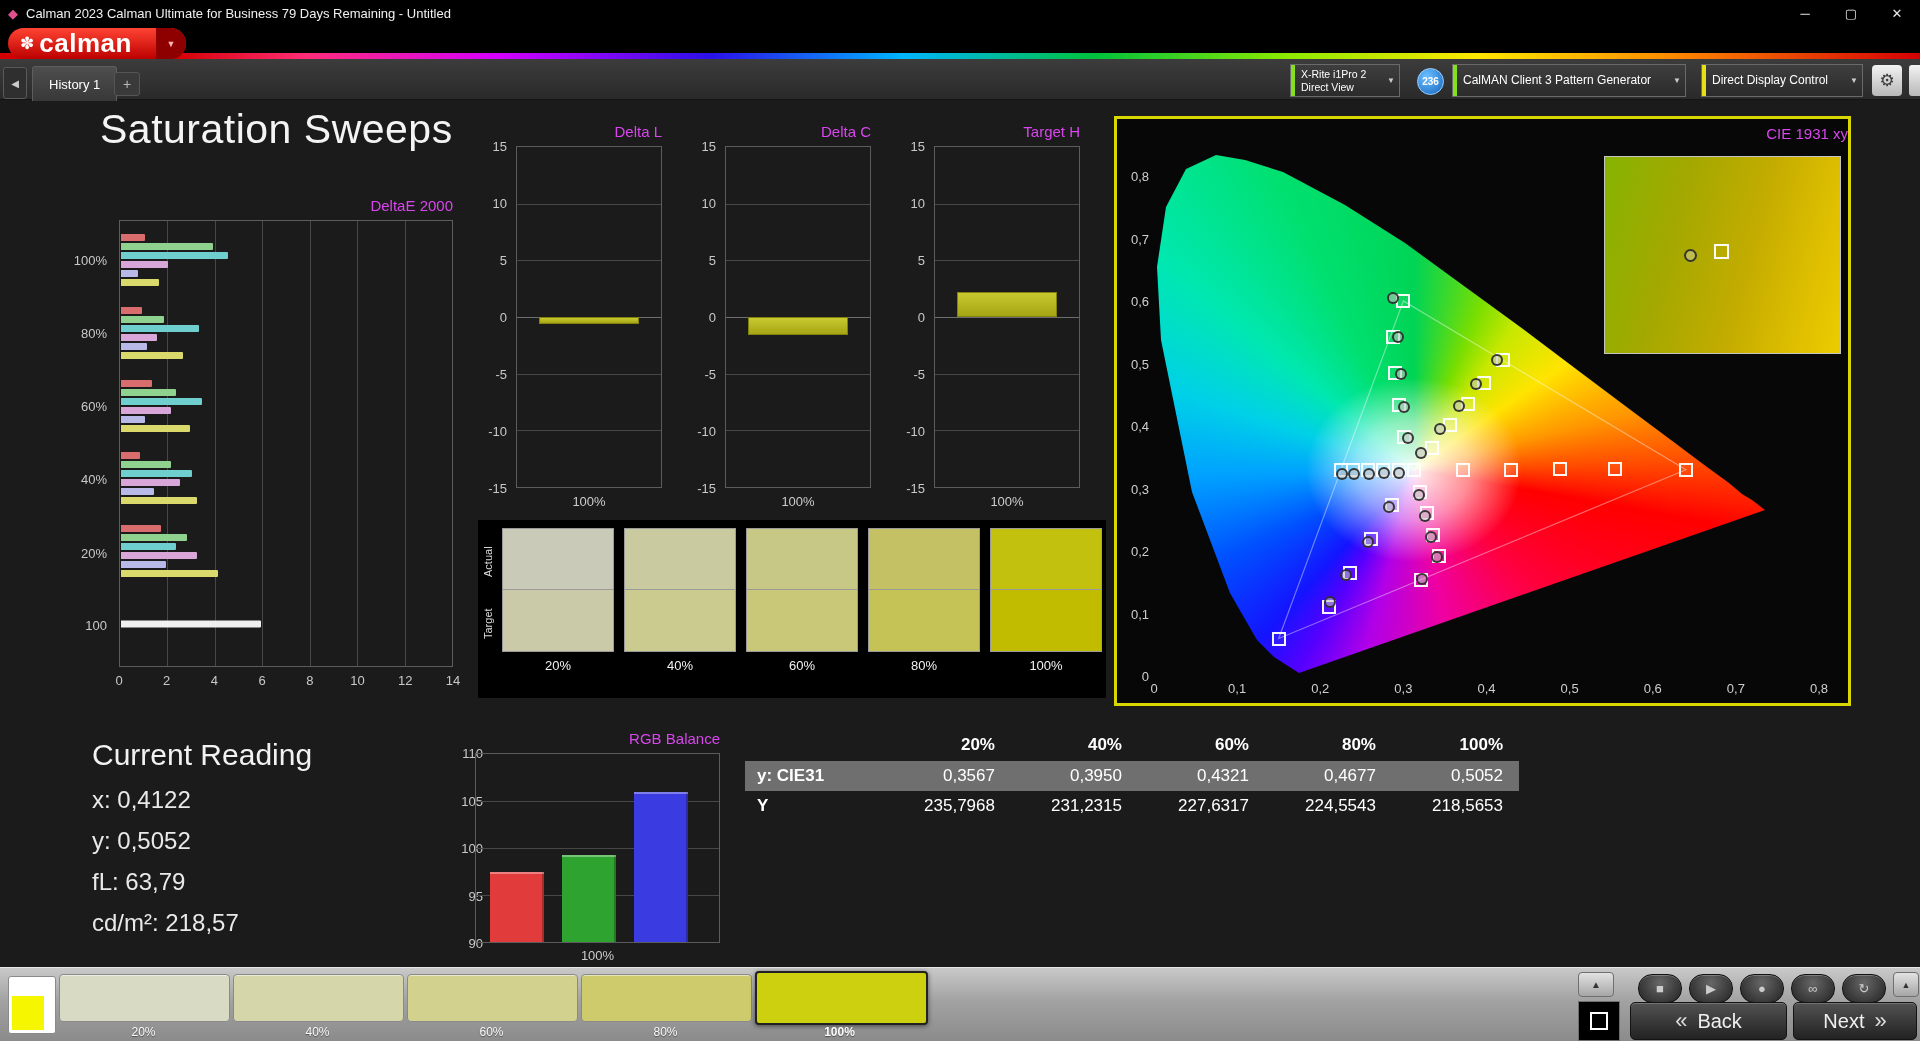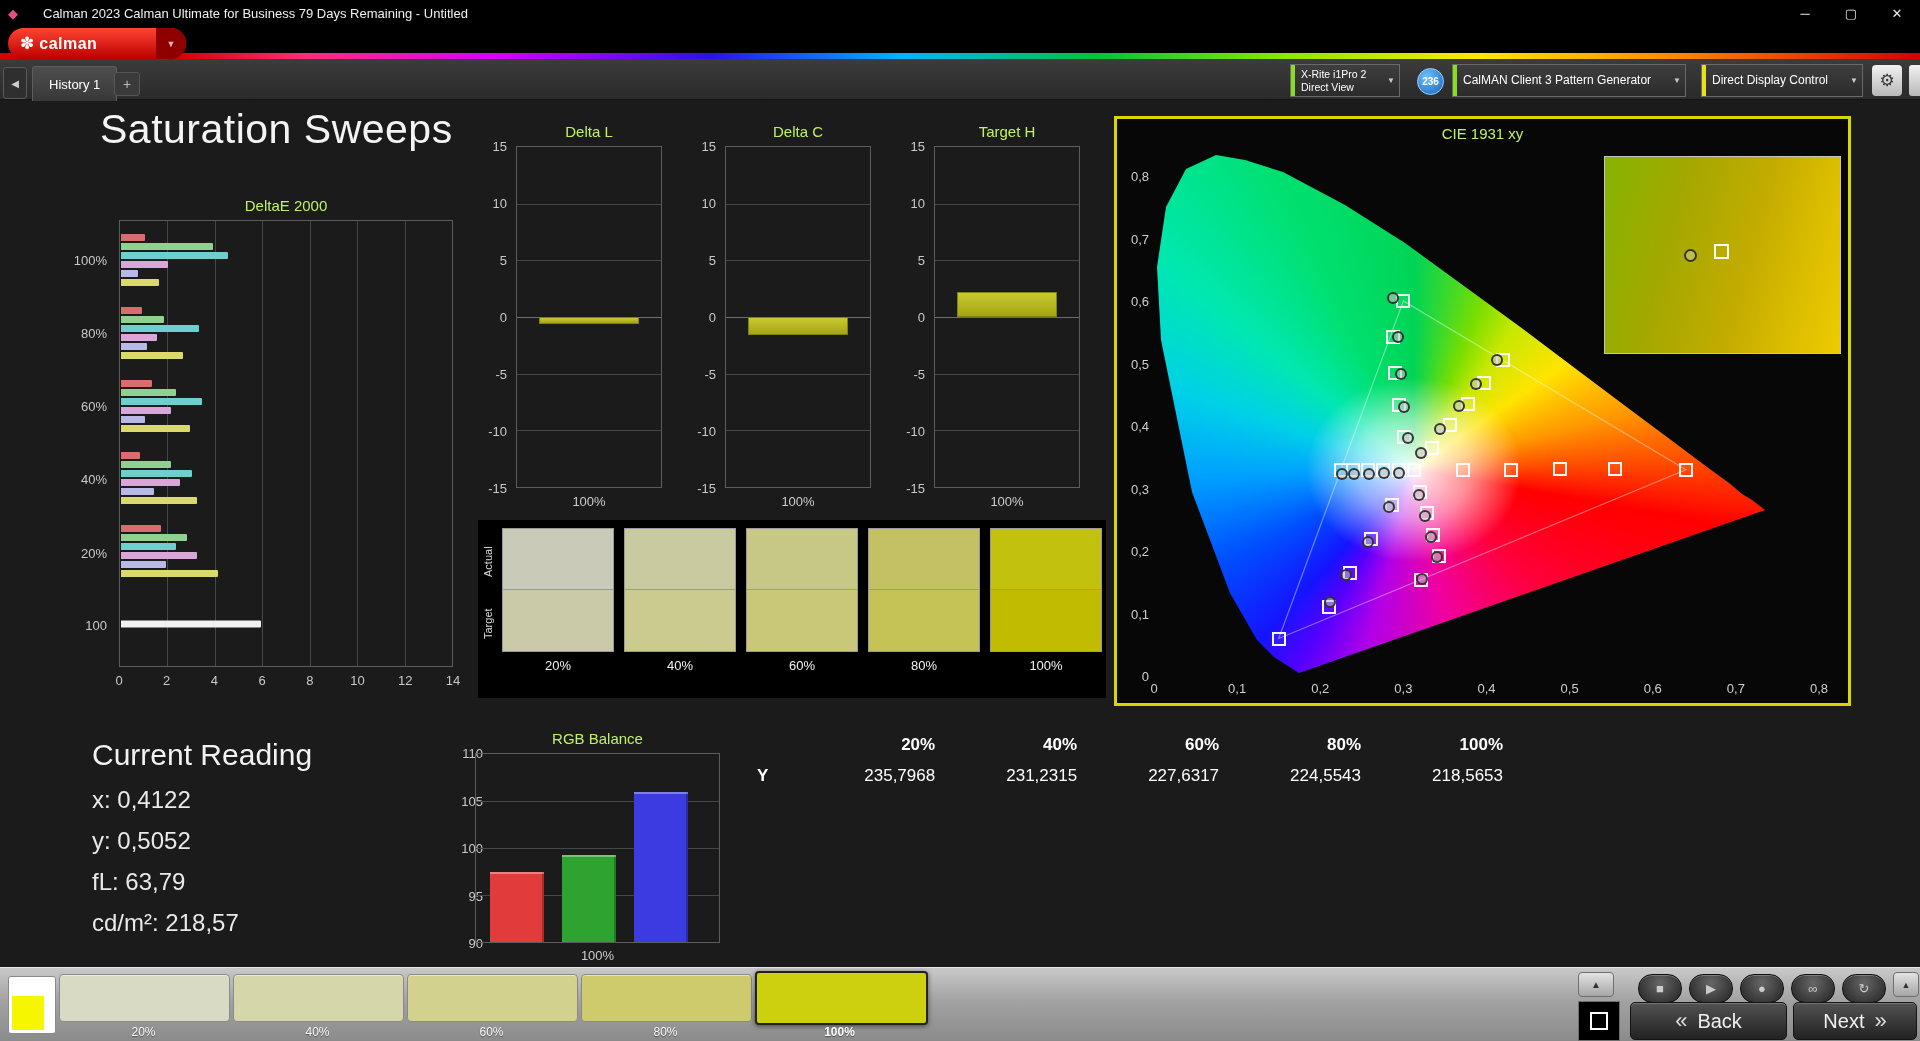--- a/index.html
+++ b/index.html
@@ -3,30 +3,30 @@
 <meta charset="utf-8">
 <style>
   html,body{margin:0;padding:0;background:#1b1b1b;}
   body{width:1920px;height:1041px;position:relative;overflow:hidden;
        font-family:"Liberation Sans",sans-serif;color:#ddd;}
   .abs{position:absolute;}
 
   
   #titlebar{left:0;top:0;width:1920px;height:27px;background:#000;display:flex;align-items:center;padding-left:8px;box-sizing:border-box;}
   #tb-icon{color:#e0508c;font-size:13px;margin-right:8px;}
-  #tb-title{font-size:13px;color:#f0f0f0;margin-left:17px;}
+  #tb-title{font-size:13px;color:#f0f0f0;}
   #tb-btns{margin-left:auto;display:flex;height:27px;}
   .tb-btn{width:46px;height:27px;display:flex;align-items:center;justify-content:center;color:#e8e8e8;font-size:13px;}
 
   
   #logobar{left:0;top:27px;width:1920px;height:26px;background:#000;}
   #rainbow{left:0;top:53px;width:1920px;height:6px;background:linear-gradient(90deg,#d40000 0%,#d40000 9%,#ff2d78 16%,#d400ff 26%,#2a10e8 37%,#00b4ff 47%,#00c23c 57%,#8ce800 67%,#ffe800 77%,#ff8a00 87%,#d40000 100%);}
   #logo-pill{left:8px;top:28px;width:178px;height:31px;border-radius:16px;background:linear-gradient(#ff4433,#bb0000);display:flex;align-items:center;padding-left:12px;box-sizing:border-box;z-index:5;}
   #logo-flower{color:#fff;font-size:17px;margin-right:5px;}
-  #logo-text{color:#fff;font-weight:bold;font-size:16px;letter-spacing:0.5px;}
+  #logo-text{color:#fff;font-weight:bold;font-size:26px;letter-spacing:0.5px;}
   #logo-caret{margin-left:auto;width:30px;height:31px;background:#8e0000;border-radius:0 16px 16px 0;display:flex;align-items:center;justify-content:center;color:#ffb0b0;font-size:9px;}
 
   
   #tabstrip{left:0;top:59px;width:1920px;height:41px;background:linear-gradient(#3c3c3c,#2a2a2a);border-bottom:1px solid #141414;box-sizing:border-box;}
   #tab-collapse{left:3px;top:67px;width:22px;height:30px;background:#2f2f2f;border:1px solid #5a5a5a;border-radius:3px;display:flex;align-items:center;justify-content:center;color:#ccc;font-size:10px;}
   #tab-history{left:32px;top:66px;height:34px;padding:0 16px;background:linear-gradient(#4e4e4e,#383838);border:1px solid #5e5e5e;border-bottom:none;border-radius:3px 3px 0 0;display:flex;align-items:center;color:#fff;font-size:13px;}
   #tab-add{left:114px;top:72px;width:24px;height:22px;background:#3a3a3a;border:1px solid #555;border-radius:3px;display:flex;align-items:center;justify-content:center;color:#bbb;font-size:14px;}
 
   .dd{position:absolute;top:64px;height:33px;background:linear-gradient(#3e3e3e,#2b2b2b);border:1px solid #6a6a6a;display:flex;align-items:center;box-sizing:border-box;}
   .dd-accent{width:4px;height:100%;}
@@ -37,21 +37,21 @@
   #badge{left:1417px;top:68px;width:25px;height:25px;border-radius:50%;background:radial-gradient(circle at 35% 30%,#6cc0ff,#1565c0);border:1px solid #9ad1ff;color:#fff;font-size:10px;font-weight:bold;display:flex;align-items:center;justify-content:center;}
   #dd-pgen{left:1452px;width:234px;}
   #dd-dctl{left:1701px;width:162px;}
   #gear-btn{left:1872px;top:65px;width:30px;height:31px;border-radius:4px;background:linear-gradient(#f2f2f2,#b8b8b8);color:#3a3a3a;font-size:17px;display:flex;align-items:center;justify-content:center;}
   #edge-btn{left:1909px;top:65px;width:11px;height:31px;background:linear-gradient(#f2f2f2,#b8b8b8);border-radius:3px 0 0 3px;}
 
   
   #heading{left:100px;top:106px;font-size:41px;font-weight:300;color:#f4f4f4;letter-spacing:0.5px;}
 
   
-  .chart-title{position:absolute;text-align:center;font-size:15px;color:#bef264;}
+  .chart-title{position:absolute;text-align:right;font-size:15px;color:#d946ef;}
   .plot{position:absolute;border:1px solid #5c5c5c;box-sizing:border-box;}
   .vline{position:absolute;top:0;bottom:0;width:1px;background:#474747;}
   .hline{position:absolute;left:0;right:0;height:1px;background:#474747;}
   .hline.zero{background:#6e6e6e;}
   .ylab{position:absolute;right:5px;transform:translateY(-50%);font-size:13px;color:#c9c9c9;width:100%;text-align:right;box-sizing:border-box;}
   .xlab{position:absolute;top:2px;transform:translateX(-50%);font-size:13px;color:#c9c9c9;}
   .axis-box{position:absolute;}
 
   
   .de-group{position:absolute;left:1px;width:100%;transform:translateY(-50%);}
@@ -461,20 +461,28 @@
         <tr id="cal-head">
           <th></th>
           <th>20%</th>
           <th>40%</th>
           <th>60%</th>
           <th>80%</th>
           <th>100%</th>
         </tr>
       </thead>
     <tbody id="cal-body">
+        <tr class="shade">
+          <td class="lbl">y: CIE31</td>
+          <td>0,3567</td>
+          <td>0,3950</td>
+          <td>0,4321</td>
+          <td>0,4677</td>
+          <td>0,5052</td>
+        </tr>
         <tr>
           <td class="lbl">Y</td>
           <td>235,7968</td>
           <td>231,2315</td>
           <td>227,6317</td>
           <td>224,5543</td>
           <td>218,5653</td>
         </tr>
       </tbody>
   </table>

